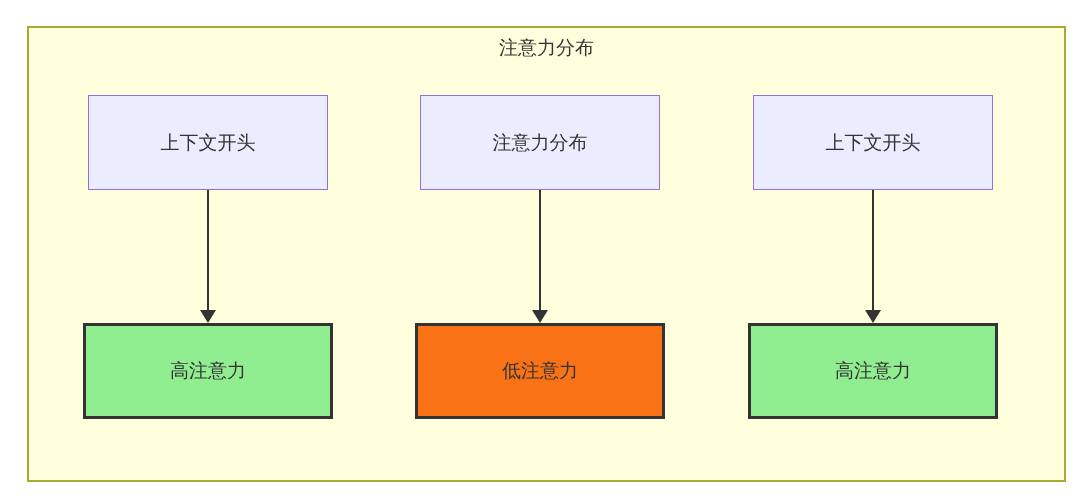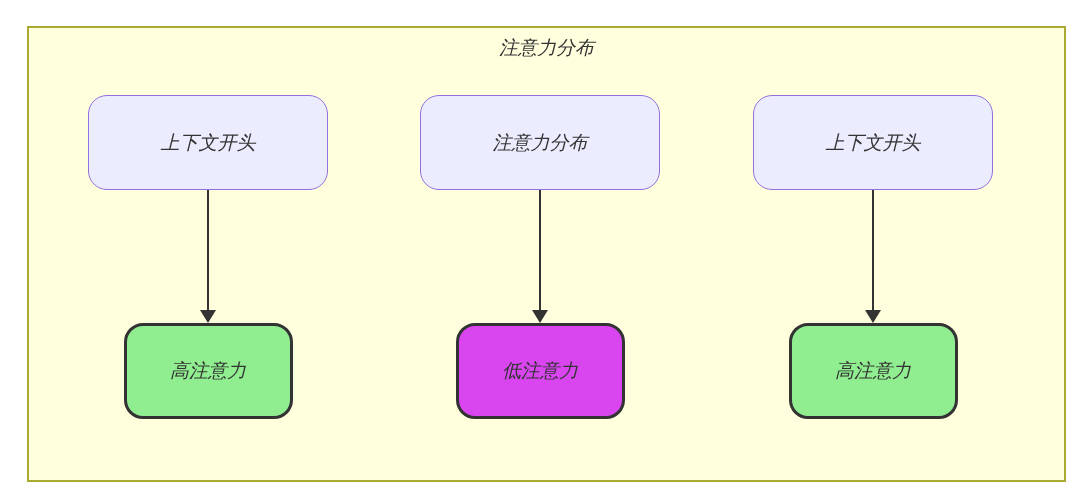--- a/index.html
+++ b/index.html
@@ -1,15 +1,15 @@
 <!DOCTYPE html>
 <html style="--canvas-bg: #ffffff; --container-fill: #ffffde; --container-border: #aaaa33; --node-fill: #ececff; --node-border: #9370db; --high-attention-fill: #90ee90; --low-attention-fill: #ff8b8b; --result-border: #333333; --arrow-color: #333333; --text-color: #333333;"><head>
 <meta charset="utf-8">
 <style>
-  * { box-sizing: border-box; margin: 0; padding: 0; font-style: italic; }
+  * { box-sizing: border-box; margin: 0; padding: 0; }
   html, body {
     width: 1080px; height: 496px;
     background: #ffffff;
     font-family: "Liberation Sans", "DejaVu Sans", sans-serif;
     overflow: hidden;
     position: relative;
   }
   .diagram-canvas {
     position: absolute;
     left: 0; top: 0;
@@ -42,21 +42,20 @@
   .column.col-0 { left: 59px; }
   .column.col-1 { left: 391px; }
   .column.col-2 { left: 724px; }
   .node {
     display: flex;
     align-items: center;
     justify-content: center;
     font-size: 19px;
     color: var(--text-color, #333333);
     text-align: center;
-    border-radius: 19px;
   }
   .source-node {
     width: 240px; height: 95px;
     background: var(--node-fill, #ececff);
     border: 1.5px solid var(--node-border, #9370db);
   }
   .arrow {
     height: 133px;
     display: flex;
     flex-direction: column;
@@ -67,21 +66,21 @@
     flex: 1;
     background: var(--arrow-color, #333333);
   }
   .arrow-head {
     width: 0; height: 0;
     border-left: 8px solid transparent;
     border-right: 8px solid transparent;
     border-top: 13px solid var(--arrow-color, #333333);
   }
   .result-node {
-    width: 169px; height: 96px;
+    width: 250px; height: 96px;
     border: 3px solid var(--result-border, #333333);
   }
 </style>
 </head>
 <body style="background: rgb(255, 255, 255);">
 
 <div class="diagram-canvas">
   <div class="subgraph">
     <div class="subgraph-title">注意力分布</div>
 
@@ -99,21 +98,21 @@
     </div>
 
     <div class="column col-1">
       <div class="node source-node">
         <span>注意力分布</span>
       </div>
       <div class="arrow">
         <div class="arrow-line"></div>
         <div class="arrow-head"></div>
       </div>
-      <div class="node result-node" style="background: #d946ef;">
+      <div class="node result-node" style="background: #f97316;">
         <span>低注意力</span>
       </div>
     </div>
 
     <div class="column col-2">
       <div class="node source-node">
         <span>上下文开头</span>
       </div>
       <div class="arrow">
         <div class="arrow-line"></div>

